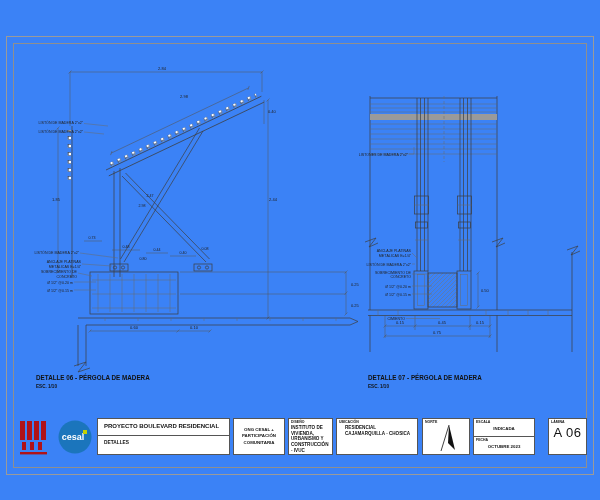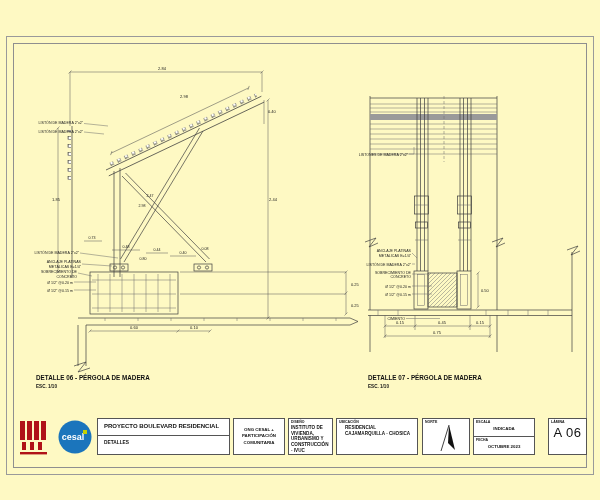--- a/index.html
+++ b/index.html
@@ -1,17 +1,17 @@
 <!DOCTYPE html>
 <html><head>
 <meta charset="utf-8">
 <style>
   html,body{margin:0;padding:0;background:#fff;width:600px;height:500px;
     font-family:"Liberation Sans",sans-serif;color:#111;position:relative;overflow:hidden;}
-  .sheet{position:absolute;left:0;top:0;width:600px;height:500px;background:#fef9c3;}
+  .sheet{position:absolute;left:0;top:0;width:600px;height:500px;background:#3b82f6;}
   .frame-outer{position:absolute;left:6px;top:36px;width:586px;height:437px;border:1px solid #9a9a9a;}
   .frame-inner{position:absolute;left:13px;top:43px;width:572px;height:423px;border:1px solid #8f8f8f;}
   svg{position:absolute;left:0;top:0;}
   .ln{stroke:#3d3d3d;stroke-width:0.7;fill:none;}
   .thin{stroke:#6a6a6a;stroke-width:0.5;fill:none;}
   .dim{stroke:#555;stroke-width:0.5;fill:none;}
   .t{font-family:"Liberation Sans",sans-serif;font-size:4px;fill:#222;}
   .tl{font-family:"Liberation Sans",sans-serif;font-size:3.6px;fill:#222;}
   .title-t{font-family:"Liberation Sans",sans-serif;font-size:6.3px;font-weight:bold;fill:#111;}
   .scale-t{font-family:"Liberation Sans",sans-serif;font-size:4.6px;font-weight:bold;fill:#111;}

